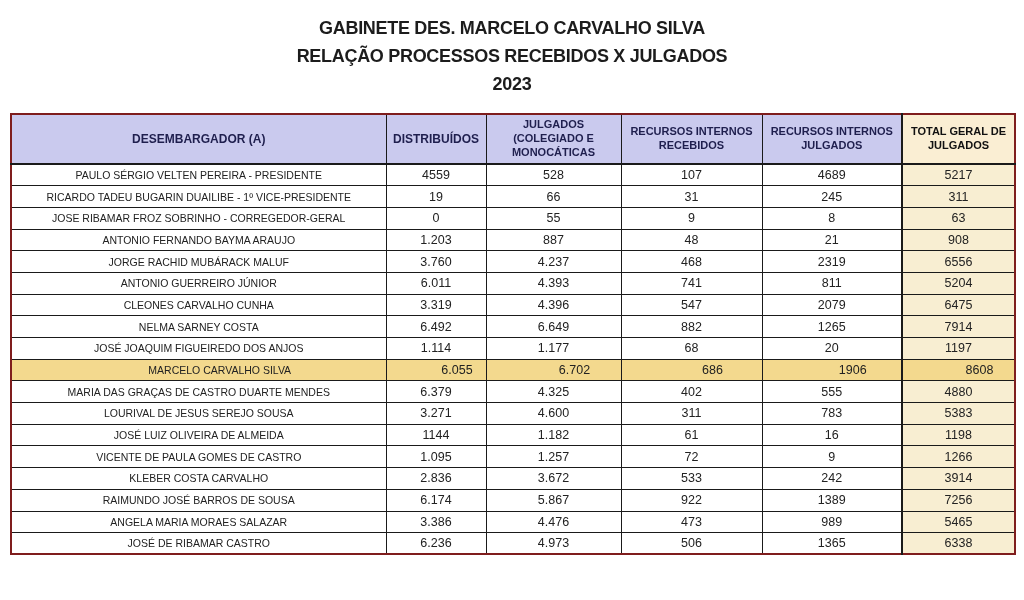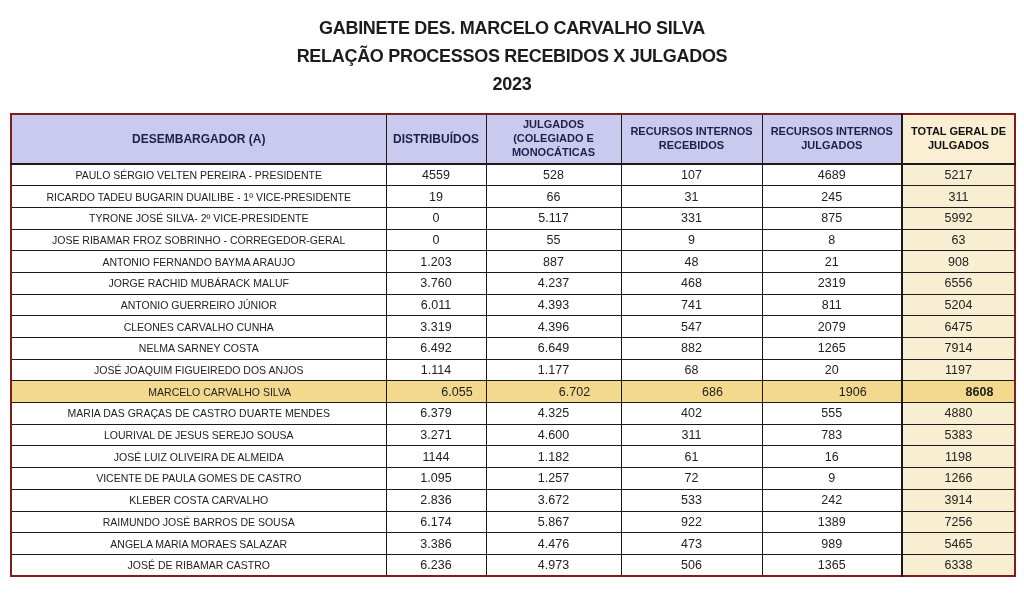--- a/index.html
+++ b/index.html
@@ -64,21 +64,21 @@
     font-size: 12.5px;
     color: #222222;
     background: #ffffff;
   }
   .report tbody td.name { font-size: 10.5px; font-weight: 500; }
   .report tbody td.total {
     background: #f8eed2;
     border-left: 2px solid #1a1a1a;
   }
   .report tbody tr.hl td { background: #f3d98e; padding-left: 44px; }
-  .report tbody tr.hl td.total { background: #f3d98e; font-weight: bold; }
+  .report tbody tr.hl td.total { background: #f3d98e; }
 </style>
 </head>
 <body>
 
 <div class="page">
 
   <div class="title-block">
     <div>GABINETE DES. MARCELO CARVALHO SILVA</div>
     <div>RELAÇÃO PROCESSOS RECEBIDOS X JULGADOS</div>
     <div>2023</div>
@@ -114,28 +114,20 @@
         </tr>
         <tr>
           <td class="name">RICARDO TADEU BUGARIN DUAILIBE - 1º VICE-PRESIDENTE</td>
           <td>19</td>
           <td>66</td>
           <td>31</td>
           <td>245</td>
           <td class="total">311</td>
         </tr>
         <tr>
-          <td class="name">TYRONE JOSÉ SILVA- 2º VICE-PRESIDENTE</td>
-          <td>0</td>
-          <td>5.117</td>
-          <td>331</td>
-          <td>875</td>
-          <td class="total">5992</td>
-        </tr>
-        <tr>
           <td class="name">JOSE RIBAMAR FROZ SOBRINHO - CORREGEDOR-GERAL</td>
           <td>0</td>
           <td>55</td>
           <td>9</td>
           <td>8</td>
           <td class="total">63</td>
         </tr>
         <tr>
           <td class="name">ANTONIO FERNANDO BAYMA ARAUJO</td>
           <td>1.203</td>

